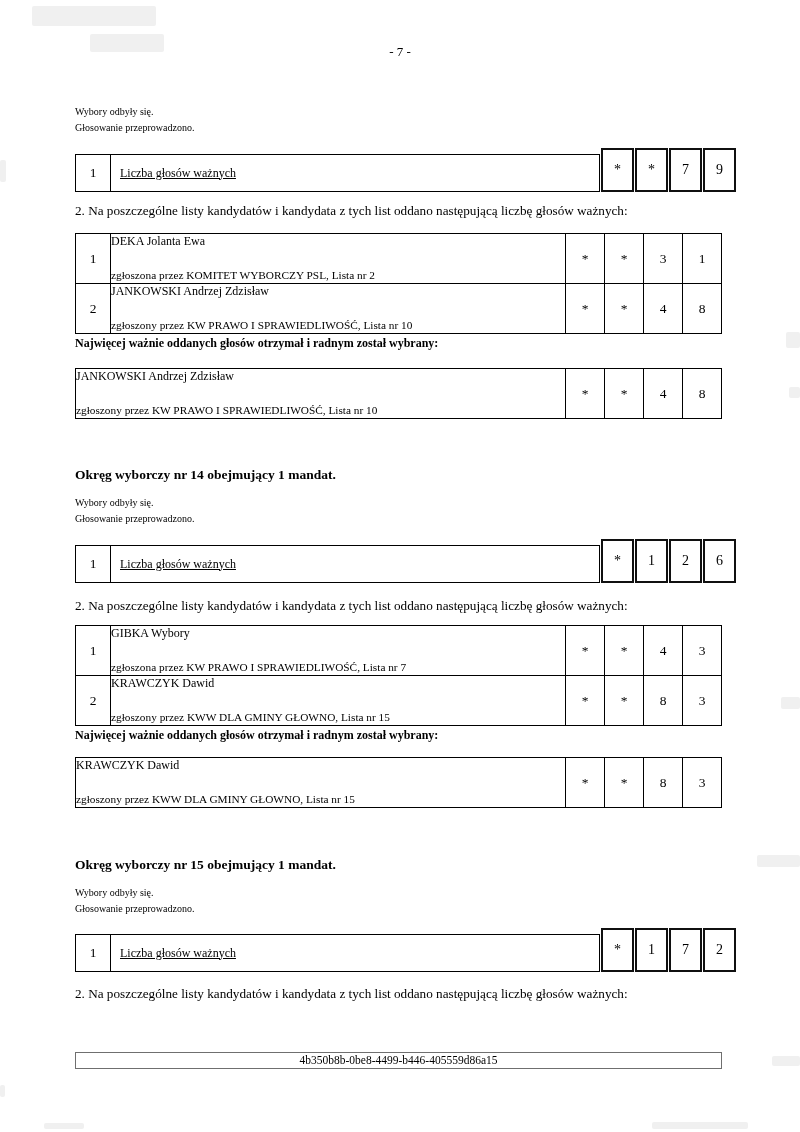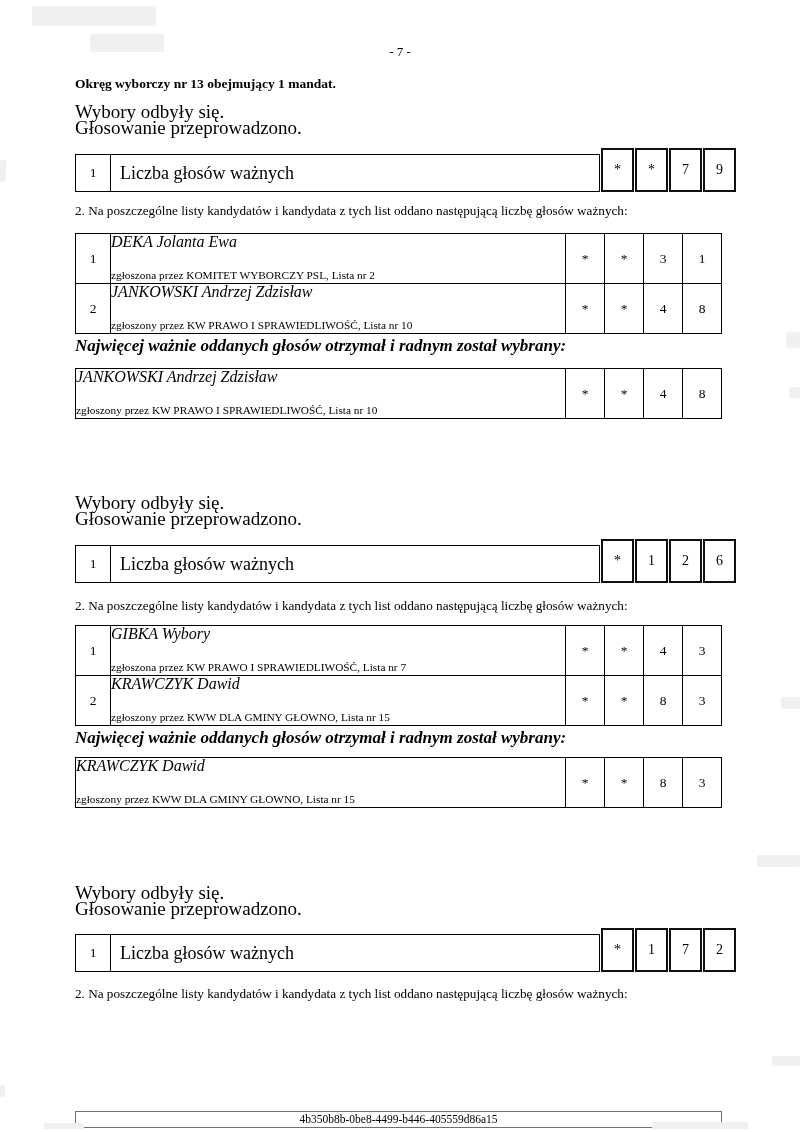--- a/index.html
+++ b/index.html
@@ -7,60 +7,59 @@
     width:800px; height:1132px;
     font-family:"Liberation Serif", serif;
     color:#000;
   }
   .page { position:relative; width:800px; height:1132px; overflow:hidden; background:#fff; }
 
   .abs { position:absolute; left:75px; }
   .pagenum { position:absolute; left:0; top:44px; width:800px; text-align:center; font-size:13px; }
 
   .district-title { font-weight:bold; font-size:13.5px; white-space:nowrap; }
-  .status-lines { font-size:19px; line-height:16px; white-space:nowrap; }
+  .status-lines { font-size:10px; line-height:16px; white-space:nowrap; }
   .intro-line { font-size:13.2px; white-space:nowrap; }
-  .winner-head { font-weight:bold; font-size:17px; white-space:nowrap;font-style:italic; }
+  .winner-head { font-weight:bold; font-size:12px; white-space:nowrap; }
 
   
   .sumrow { position:absolute; left:75px; display:flex; align-items:flex-end; height:44px; }
   .sum-main { box-sizing:border-box; display:flex; width:525px; height:38px; border:1px solid #000; background:#fff; }
   .sum-lp { box-sizing:border-box; width:35px; border-right:1px solid #000; display:flex; align-items:center; justify-content:center; font-size:13.5px; }
-  .sum-label { flex:1; display:flex; align-items:center; padding-left:9px; font-size:18px; }
+  .sum-label { flex:1; display:flex; align-items:center; padding-left:9px; font-size:12px;text-decoration:underline; }
   .dbox { box-sizing:border-box; width:33px; height:44px; border:2px solid #101010; margin-left:1px;
           display:flex; align-items:center; justify-content:center; font-size:14px; background:#fff; }
   .dbox:first-of-type { margin-left:2px; }
 
   
   table.ctab { position:absolute; left:75px; border-collapse:collapse; table-layout:fixed; background:#fff; }
   table.ctab td { border:1px solid #000; padding:0; vertical-align:middle; }
   td.c-lp { width:34px; text-align:center; font-size:13.5px; }
   td.c-name { width:454px; padding:5px 8px; }
   td.c-name-w { width:489px; padding:5px 8px; }
   td.c-d { width:38px; text-align:center; font-size:13.5px; }
-  .cand-name { font-size:16px; line-height:15px;font-style:italic; }
+  .cand-name { font-size:12px; line-height:15px; }
   .cand-committee { font-size:11.3px; line-height:15px;margin-top:19px; }
   tr.crow { height:45px; }
   tr.wrow { height:50px; }
 
   
-  .footer-box { position:absolute; left:75px; top:1111px; width:647px; height:17px; box-sizing:border-box;
+  .footer-box { position:absolute; left:75px; top:1052px; width:647px; height:17px; box-sizing:border-box;
                 border:1px solid #6f6f6f; text-align:center; font-size:11.5px; line-height:15px; }
 
   
   .art { position:absolute; background:#f0f0f0; border-radius:2px; }
 </style>
 </head>
 <body>
 
 <div class="page">
 
   <div class="pagenum">- 7 -</div>
 
-  <div class="abs district-title" style="top:76px">Okręg wyborczy nr 13 obejmujący 1 mandat.</div>
 
   <div class="abs status-lines" style="top:104px">
     <div>Wybory odbyły się.</div>
     <div>Głosowanie przeprowadzono.</div>
   </div>
 
   <div class="sumrow" style="top:148px">
     <div class="sum-main">
       <div class="sum-lp">1</div>
       <div class="sum-label">Liczba głosów ważnych</div>
@@ -110,20 +109,21 @@
         <div class="cand-committee">zgłoszony przez KW PRAWO I SPRAWIEDLIWOŚĆ, Lista nr 10</div>
       </td>
       <td class="c-d">*</td>
       <td class="c-d">*</td>
       <td class="c-d">4</td>
       <td class="c-d">8</td>
     </tr>
   </tbody>
     </table>
 
+  <div class="abs district-title" style="top:467px">Okręg wyborczy nr 14 obejmujący 1 mandat.</div>
 
   <div class="abs status-lines" style="top:495px">
     <div>Wybory odbyły się.</div>
     <div>Głosowanie przeprowadzono.</div>
   </div>
 
   <div class="sumrow" style="top:539px">
     <div class="sum-main">
       <div class="sum-lp">1</div>
       <div class="sum-label">Liczba głosów ważnych</div>
@@ -173,20 +173,21 @@
         <div class="cand-committee">zgłoszony przez KWW DLA GMINY GŁOWNO, Lista nr 15</div>
       </td>
       <td class="c-d">*</td>
       <td class="c-d">*</td>
       <td class="c-d">8</td>
       <td class="c-d">3</td>
     </tr>
   </tbody>
     </table>
 
+  <div class="abs district-title" style="top:857px">Okręg wyborczy nr 15 obejmujący 1 mandat.</div>
 
   <div class="abs status-lines" style="top:885px">
     <div>Wybory odbyły się.</div>
     <div>Głosowanie przeprowadzono.</div>
   </div>
 
   <div class="sumrow" style="top:928px">
     <div class="sum-main">
       <div class="sum-lp">1</div>
       <div class="sum-label">Liczba głosów ważnych</div>

